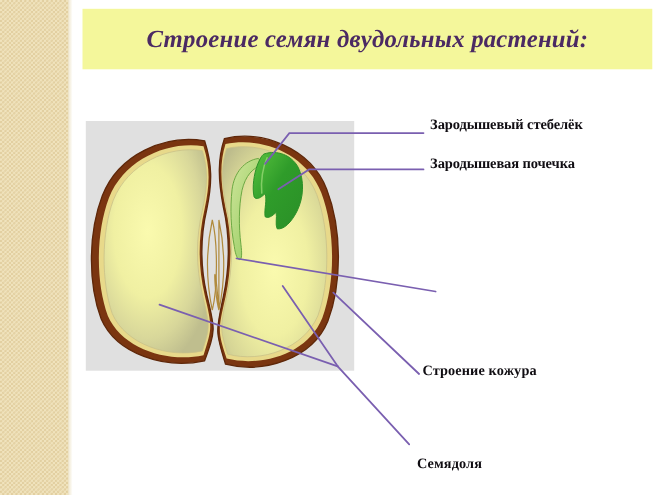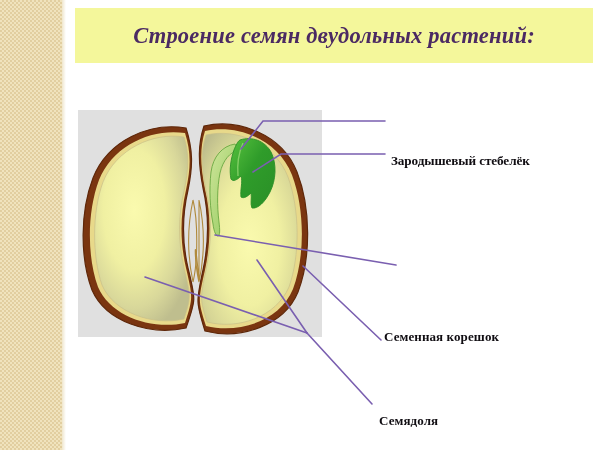--- a/index.html
+++ b/index.html
@@ -94,21 +94,21 @@
     font-weight: bold;
     font-size: 13.2px;
     letter-spacing: -0.1px;
   }
   .label.medium {
     font-weight: bold;
     font-size: 13px;
     letter-spacing: 0.1px;
   }
 
-  #lbl-stem   { left: 391px; top: 105px; margin-top: 48px; }
+  #lbl-stem   { left: 391px; top: 105px; }
   #lbl-bud    { left: 391px; top: 141px; }
   #lbl-root   { left: 400px; top: 255px; }
   #lbl-coat   { left: 384px; top: 329px; }
   #lbl-cotyl  { left: 379px; top: 413px; }
 </style>
 </head>
 <body>
 
 <div id="slide">
 
@@ -236,19 +236,20 @@
 
         <path d="M 257 260 L 307 333"></path>
 
         <path d="M 307 333 L 372 404"></path>
       </g>
     </svg>
   </div>
 
   <div class="label heavy" id="lbl-stem">Зародышевый стебелёк</div>
 
-
-
-  <div class="label medium" id="lbl-coat">Семенная корешок</div>
+  <div class="label heavy" id="lbl-bud">Зародышевая почечка</div>
+
+
+  <div class="label medium" id="lbl-coat">Строение кожура</div>
 
   <div class="label medium" id="lbl-cotyl">Семядоля</div>
 
 </div>
 
 </body></html>

